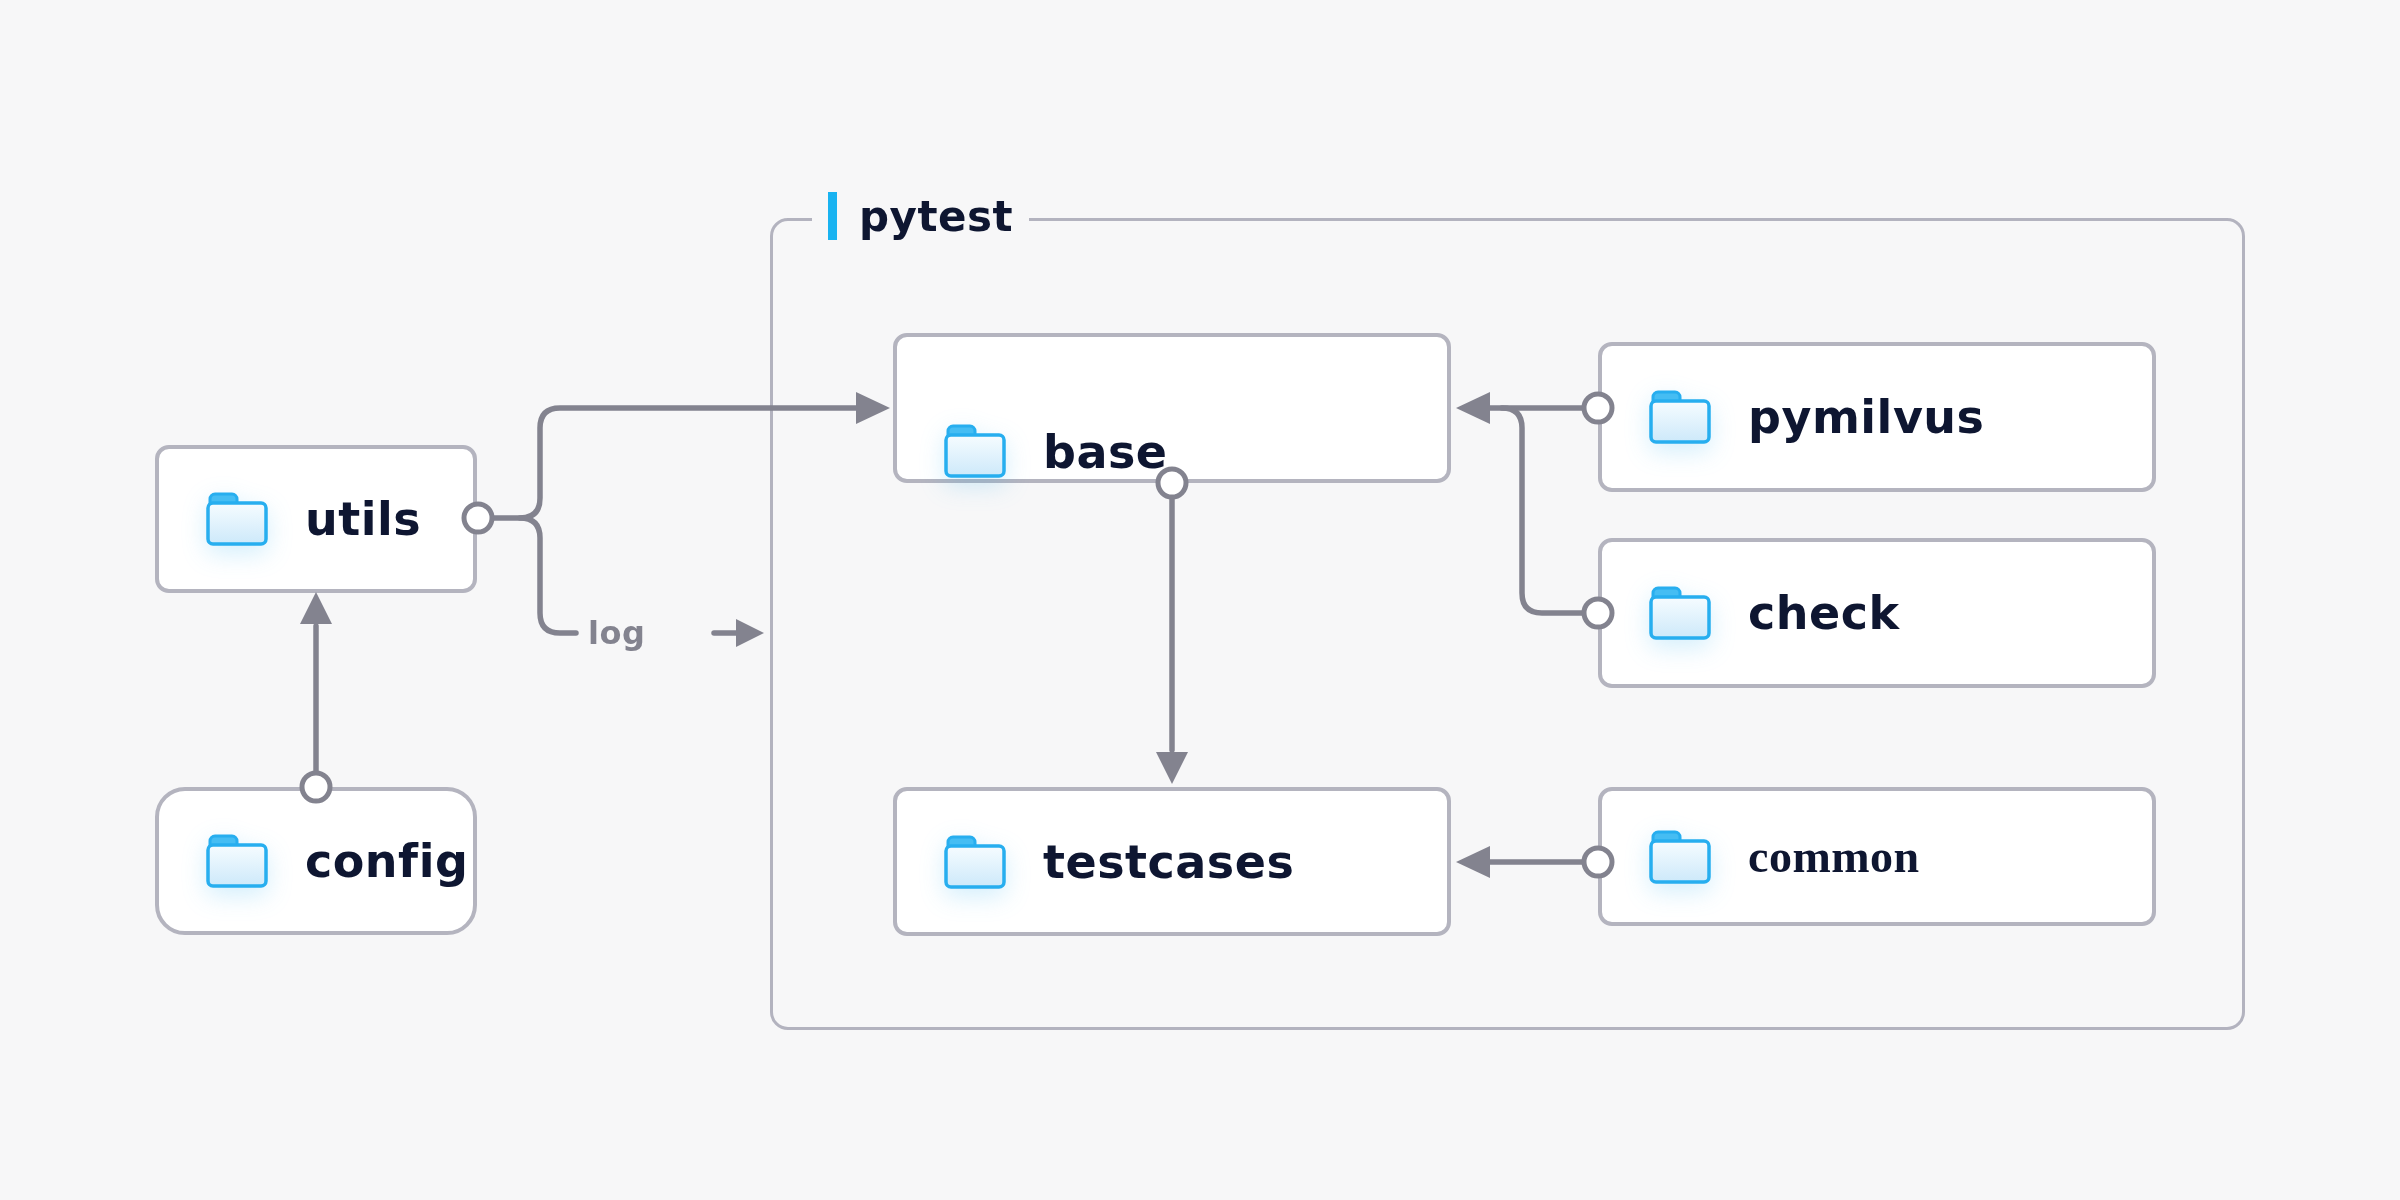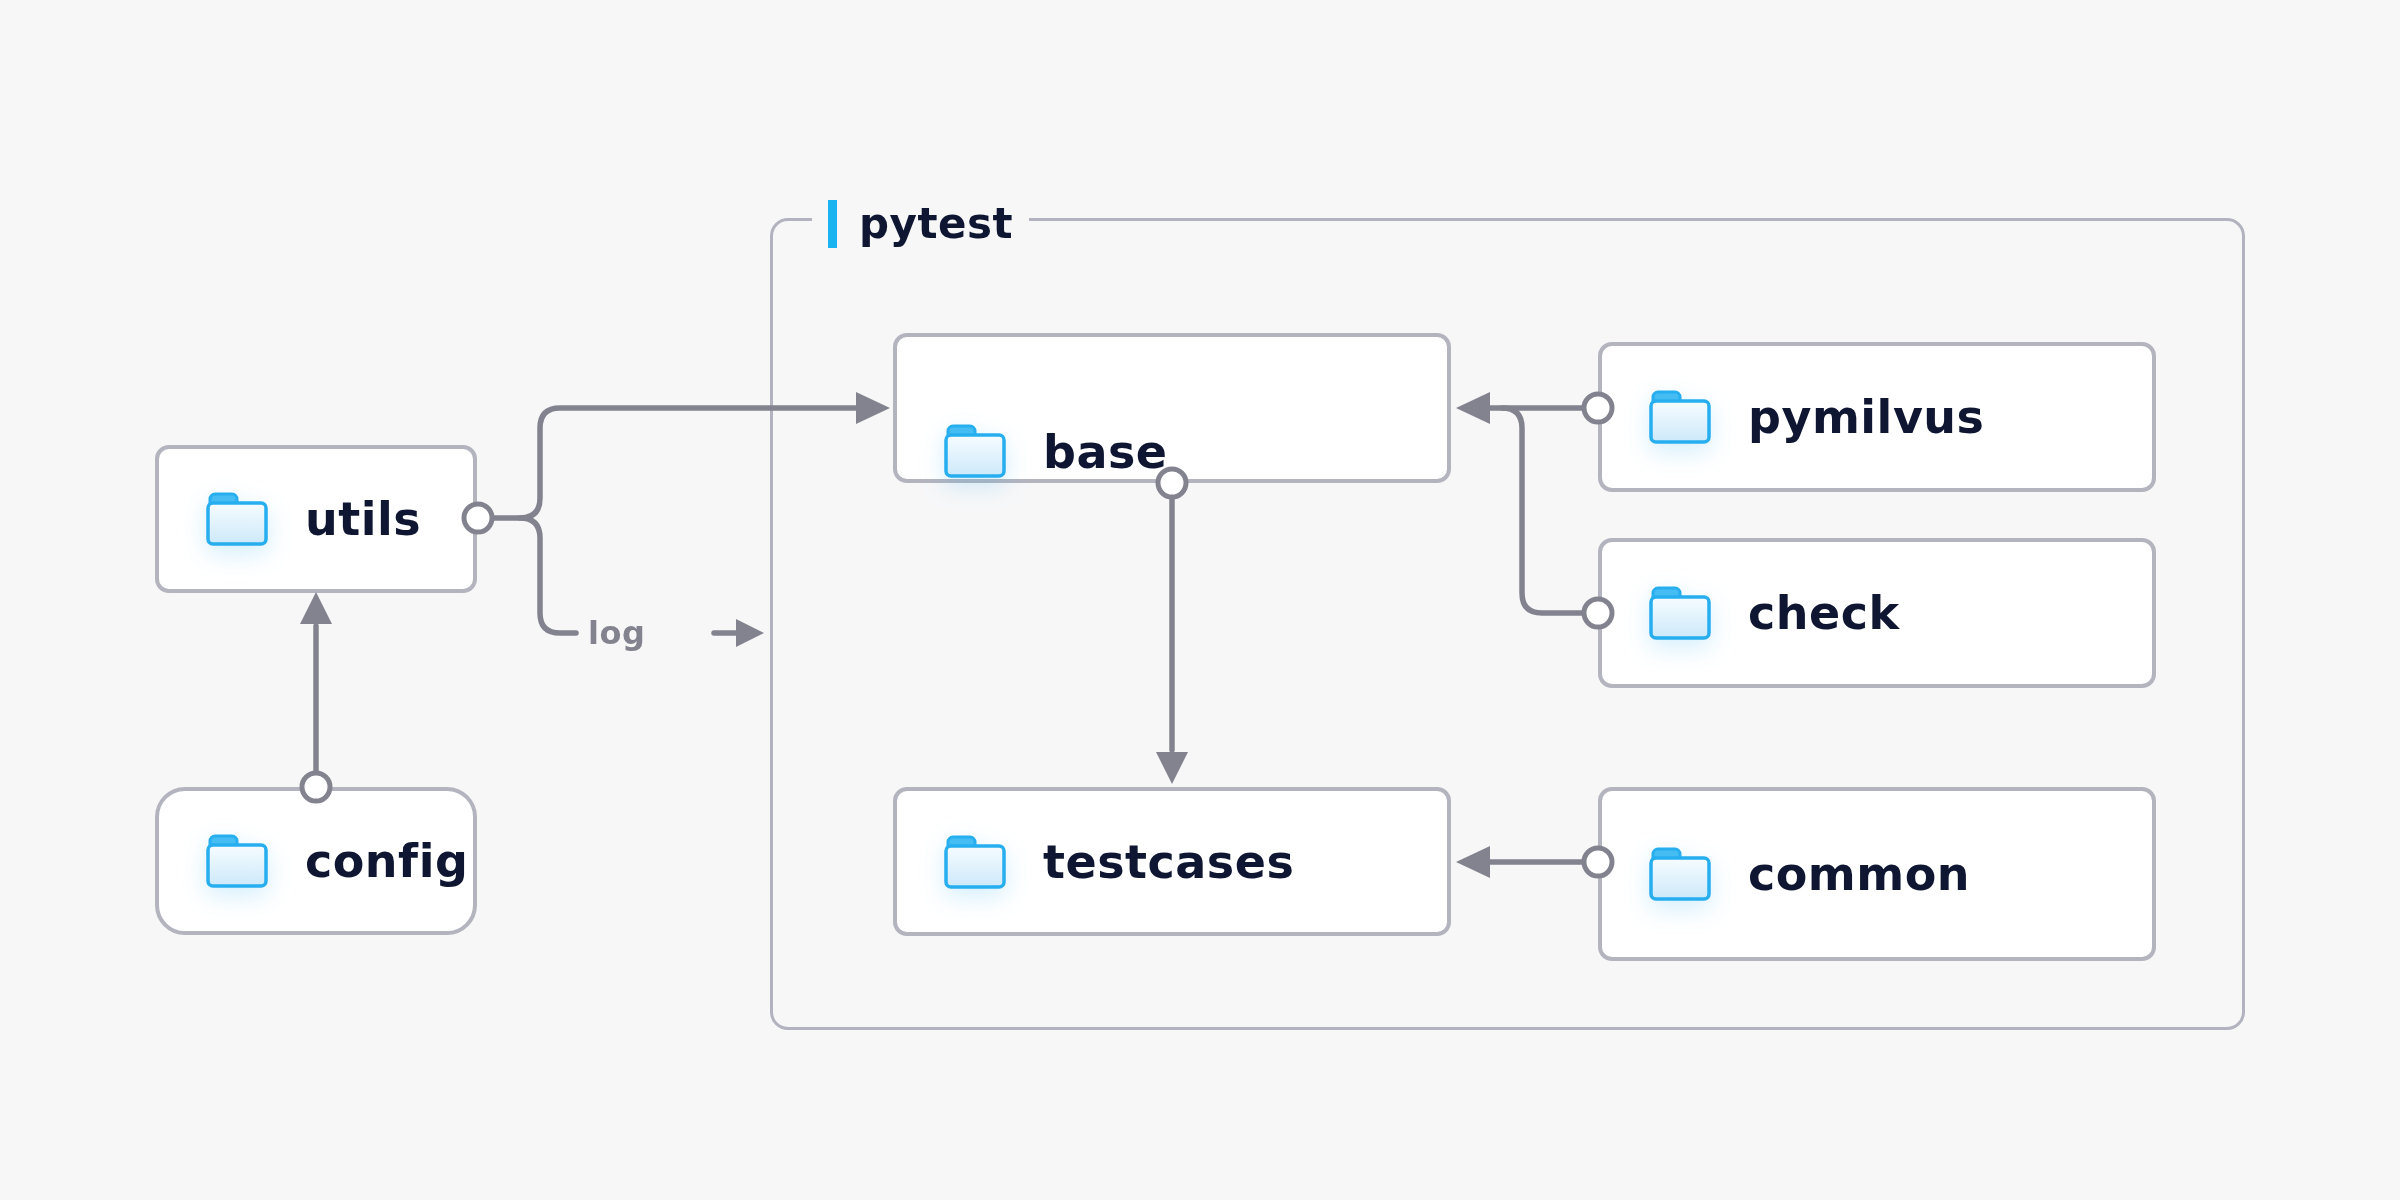--- a/index.html
+++ b/index.html
@@ -7,38 +7,38 @@
     position:relative;width:2400px;height:1200px;background:#f7f7f8;overflow:hidden;
     font-family:"DejaVu Sans","Liberation Sans",sans-serif;
   }
   
   .container-box{
     position:absolute;left:770px;top:218px;width:1475px;height:812px;
     border:3px solid #b3b3bf;border-radius:18px;box-sizing:border-box;
   }
   .container-label{
     position:absolute;left:812px;top:184px;height:64px;
-    display:flex;align-items:flex-end;gap:22px;padding:0 16px;
+    display:flex;align-items:center;gap:22px;padding:0 16px;
     background:#f7f7f8;color:#0e1631;font-size:42px;font-weight:600;letter-spacing:.5px;
   }
   .accent-bar{width:9px;height:48px;background:#19b3f1;}
   
   .node{
     position:absolute;background:#ffffff;border:4px solid #b4b4bf;border-radius:14px;
     box-sizing:border-box;display:flex;align-items:center;gap:36px;padding-left:46px;
     color:#0e1631;font-size:46px;font-weight:600;letter-spacing:.5px;
   }
   .node .folder{flex:0 0 auto;filter:drop-shadow(0 8px 12px rgba(41,175,240,.20));}
   .n-utils    {left:155px; top:445px; width:322px; height:148px;}
   .n-config   {left:155px; top:787px; width:322px; height:148px;border-radius:30px;}
   .n-base     {left:893px; top:333px; width:558px; height:150px;align-items:flex-end;}
   .n-pymilvus {left:1598px;top:342px; width:558px; height:150px;}
   .n-check    {left:1598px;top:538px; width:558px; height:150px;}
   .n-testcases{left:893px; top:787px; width:558px; height:149px;}
-  .n-common   {left:1598px;top:787px; width:558px; height:174px;}
+  .n-common   {left:1598px;top:787px; width:558px; height:139px;font-family:Liberation Serif, serif;}
   
   .edges{position:absolute;left:0;top:0;width:2400px;height:1200px;pointer-events:none;}
   .edge{stroke:#83838f;stroke-width:5.5;fill:none;stroke-linecap:round;}
   .head{fill:#83838f;stroke:none;}
   .port{fill:#ffffff;stroke:#83838f;stroke-width:5;}
   
   .log-label{
     position:absolute;left:588px;top:603px;height:60px;display:flex;align-items:center;
     color:#83838f;font-size:32px;font-weight:600;letter-spacing:.5px;
   }

